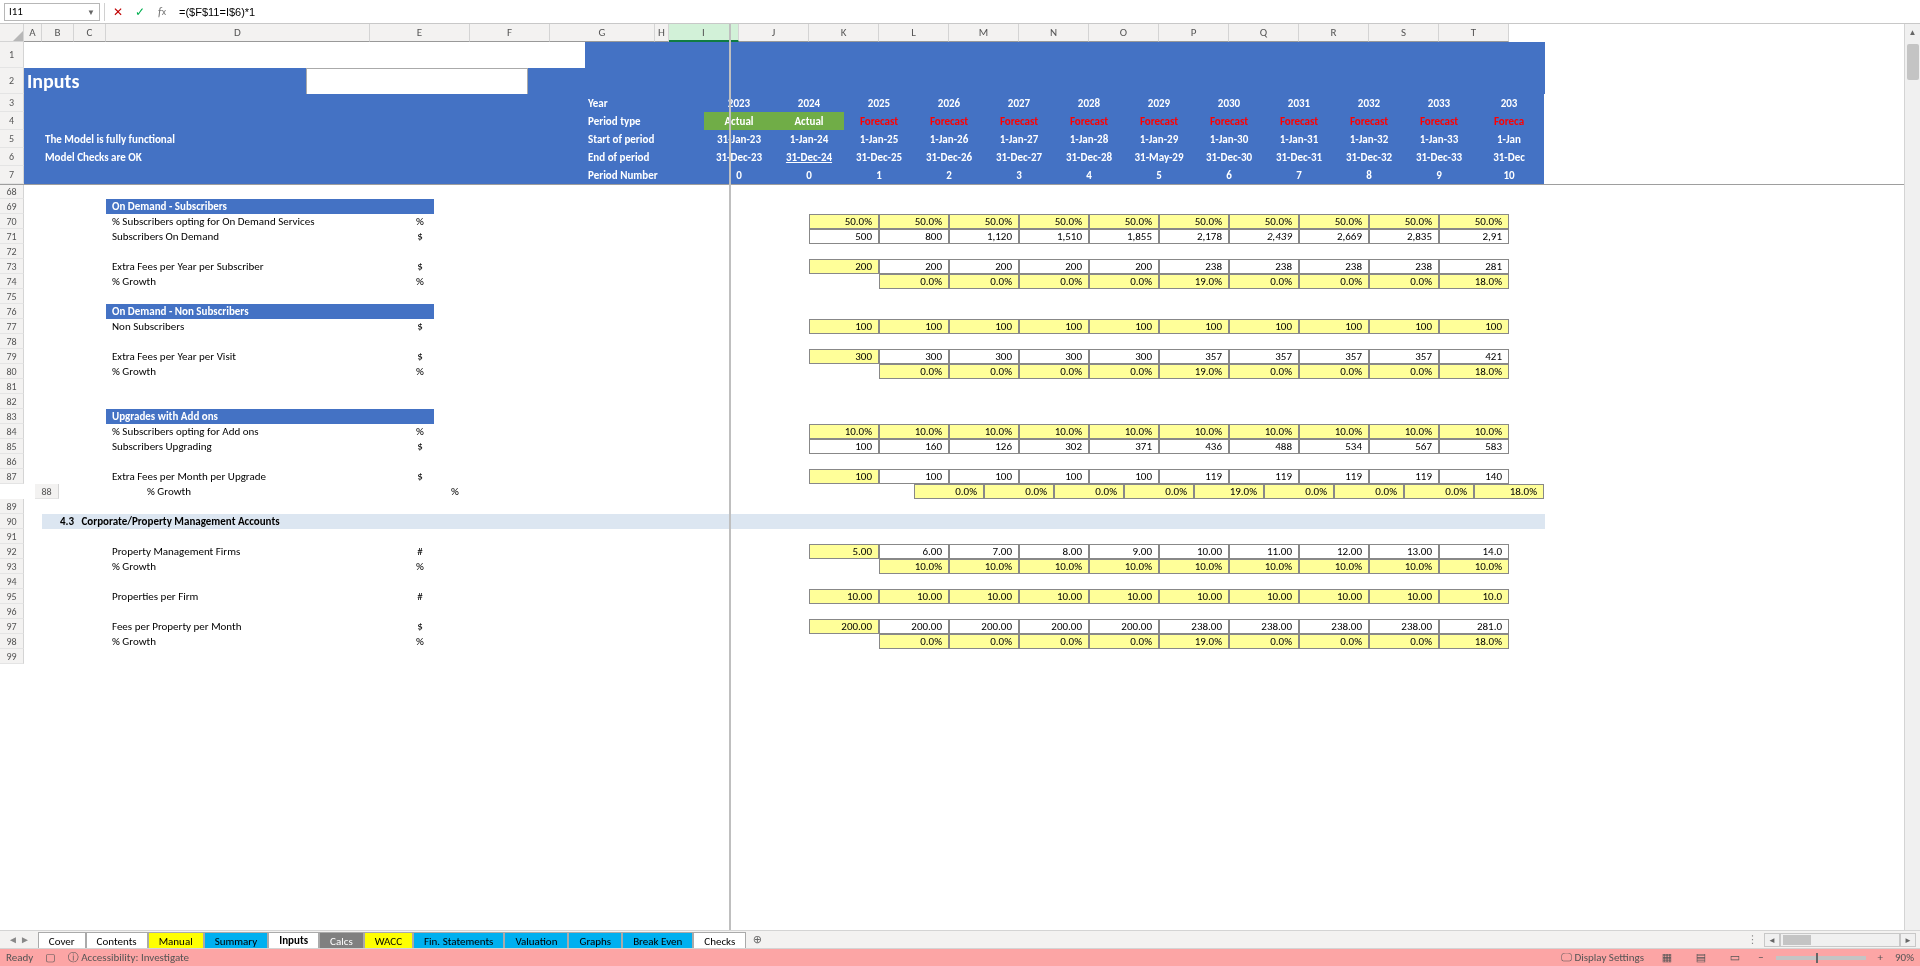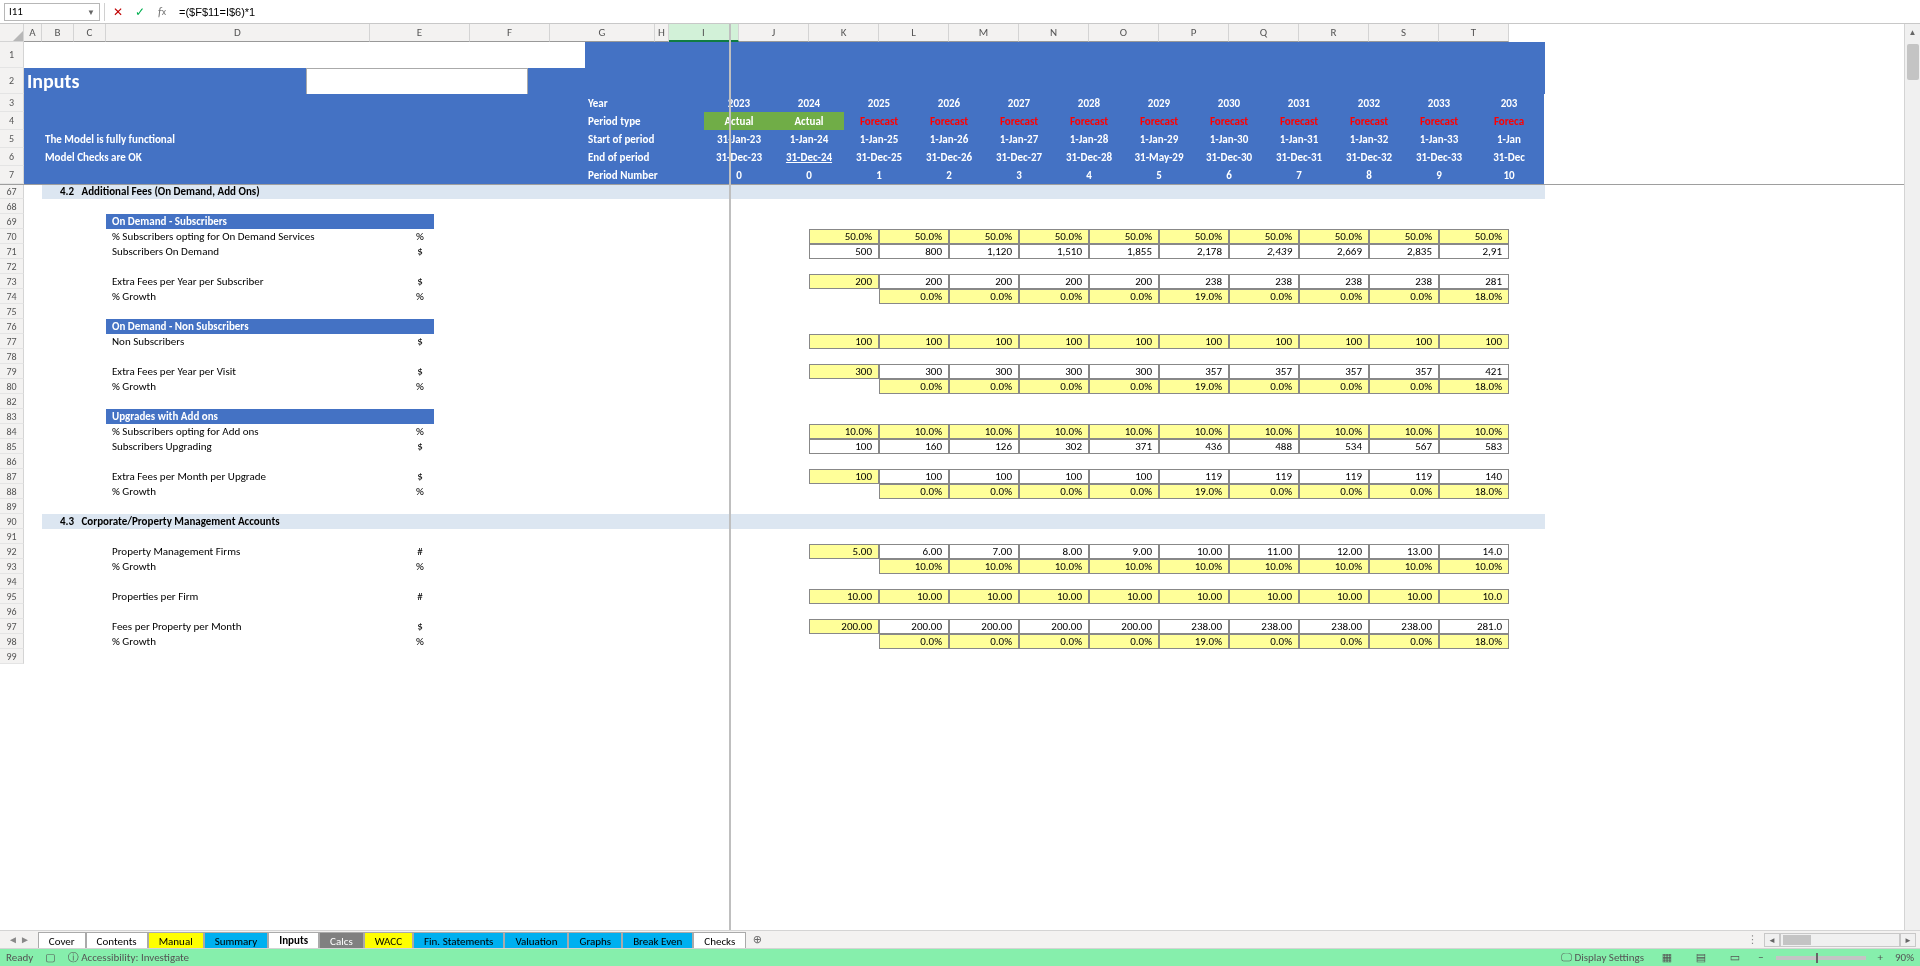--- a/index.html
+++ b/index.html
@@ -70,21 +70,21 @@
 .tab.gray { background:#808080; color:#fff; }
 .tab.active { background:#fff; font-weight:bold; border-bottom:2px solid #4472c4; }
 .tab-add { width:22px; display:flex; align-items:center; justify-content:center; color:#666; }
 
 .hscroll { flex:1; display:flex; align-items:center; justify-content:flex-end; padding-right:4px; gap:0; }
 .hs-btn { width:16px; height:14px; background:#f0f0f0; border:1px solid #c8c8c8; display:flex; align-items:center; justify-content:center; font-size:8px; color:#666; }
 .hs-track { width:120px; height:14px; background:#f0f0f0; border:1px solid #c8c8c8; position:relative; }
 .hs-thumb { position:absolute; left:2px; top:1px; width:28px; height:10px; background:#c4c4c4; }
 
 
-.status-bar { position:absolute; left:0; right:0; bottom:0; height:18px; background:#86efac; border-top:1px solid #d4d4d4; display:flex; align-items:center; font-size:11px; color:#555; padding:0 6px; gap:12px; }
+.status-bar { position:absolute; left:0; right:0; bottom:0; height:18px; background:#fca5a5; border-top:1px solid #d4d4d4; display:flex; align-items:center; font-size:11px; color:#555; padding:0 6px; gap:12px; }
 .status-spacer { flex:1; }
 .view-btn { width:22px; height:14px; display:flex; align-items:center; justify-content:center; border:1px solid transparent; }
 .zoom-slider { width:90px; height:4px; background:#c4c4c4; position:relative; }
 .zoom-slider::after{content:""; position:absolute; left:40px; top:-3px; width:2px; height:10px; background:#666;}
 </style>
 </head>
 <body>
 
 <div class="formula-bar">
   <div class="name-box">
@@ -246,27 +246,20 @@
         <div class="cell yr-hdr" style="width: 70px;">3</div>
         <div class="cell yr-hdr" style="width: 70px;">4</div>
         <div class="cell yr-hdr" style="width: 70px;">5</div>
         <div class="cell yr-hdr" style="width: 70px;">6</div>
         <div class="cell yr-hdr" style="width: 70px;">7</div>
         <div class="cell yr-hdr" style="width: 70px;">8</div>
         <div class="cell yr-hdr" style="width: 70px;">9</div>
         <div class="cell yr-hdr" style="width: 70px;">10</div>
       </div>
       <div class="row noB" style="height: 15px;">
-        <div class="rh">67</div>
-        <div class="cell " style="width: 18px;"></div>
-        <div class="cell section-hdr" style="width: 1503px; padding-left: 18px;">
-          <b>4.2&nbsp;&nbsp;&nbsp;Additional Fees (On Demand, Add Ons)</b>
-        </div>
-      </div>
-      <div class="row noB" style="height: 15px;">
         <div class="rh">68</div>
         <div class="cell " style="width: 1521px;"></div>
       </div>
       <div class="row noB" style="height: 15px;">
         <div class="rh">69</div>
         <div class="cell " style="width: 18px;"></div>
         <div class="cell " style="width: 32px;"></div>
         <div class="cell " style="width: 32px;"></div>
         <div class="cell sub-hdr" style="width: 328px;">On Demand - Subscribers</div>
         <div class="cell " style="width: 1111px;"></div>
@@ -446,20 +439,24 @@
         <div class="cell val inp" style="width: 70px;">0.0%</div>
         <div class="cell val inp" style="width: 70px;">0.0%</div>
         <div class="cell val inp" style="width: 70px;">0.0%</div>
         <div class="cell val inp" style="width: 70px;">19.0%</div>
         <div class="cell val inp" style="width: 70px;">0.0%</div>
         <div class="cell val inp" style="width: 70px;">0.0%</div>
         <div class="cell val inp" style="width: 70px;">0.0%</div>
         <div class="cell val inp" style="width: 70px;">18.0%</div>
       </div>
       <div class="row noB" style="height: 15px;">
+        <div class="rh">81</div>
+        <div class="cell " style="width: 1521px;"></div>
+      </div>
+      <div class="row noB" style="height: 15px;">
         <div class="rh">82</div>
         <div class="cell " style="width: 1521px;"></div>
       </div>
       <div class="row noB" style="height: 15px;">
         <div class="rh">83</div>
         <div class="cell " style="width: 18px;"></div>
         <div class="cell " style="width: 32px;"></div>
         <div class="cell " style="width: 32px;"></div>
         <div class="cell sub-hdr" style="width: 328px;">Upgrades with Add ons</div>
         <div class="cell " style="width: 1111px;"></div>
@@ -530,21 +527,21 @@
         <div class="cell val derived" style="width: 70px;">100</div>
         <div class="cell val derived" style="width: 70px;">100</div>
         <div class="cell val derived" style="width: 70px;">100</div>
         <div class="cell val derived" style="width: 70px;">100</div>
         <div class="cell val derived" style="width: 70px;">119</div>
         <div class="cell val derived" style="width: 70px;">119</div>
         <div class="cell val derived" style="width: 70px;">119</div>
         <div class="cell val derived" style="width: 70px;">119</div>
         <div class="cell val derived" style="width: 70px;">140</div>
       </div>
-      <div class="row noB" style="height: 15px;">
+      <div class="row noB" style="height: 15px; padding-left: 35px;">
         <div class="rh">88</div>
         <div class="cell " style="width: 18px;"></div>
         <div class="cell " style="width: 32px;"></div>
         <div class="cell " style="width: 32px;"></div>
         <div class="cell lbl" style="width: 264px;">% Growth</div>
         <div class="cell unit" style="width: 100px;">%</div>
         <div class="cell " style="width: 80px;"></div>
         <div class="cell " style="width: 105px;"></div>
         <div class="cell " style="width: 14px;"></div>
         <div class="cell " style="width: 70px;"></div>

